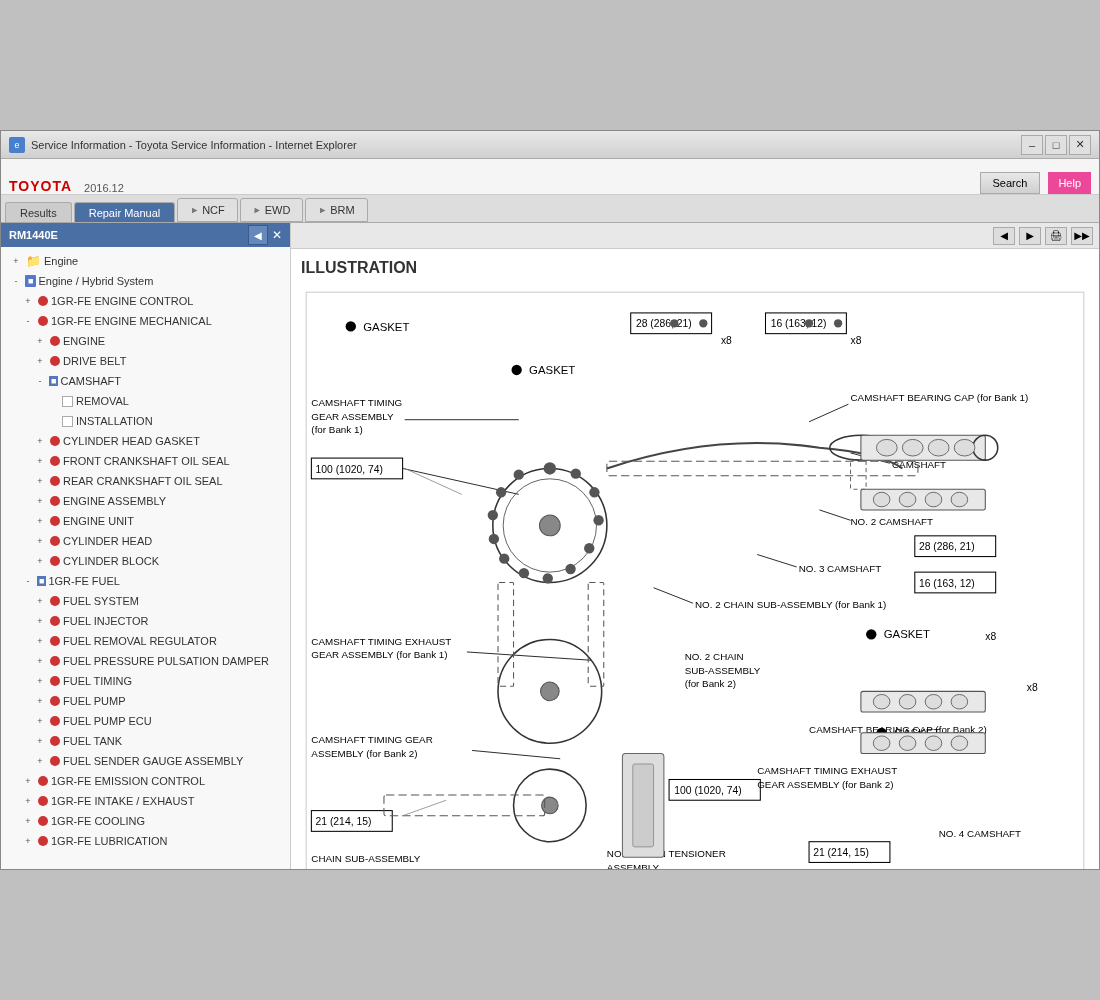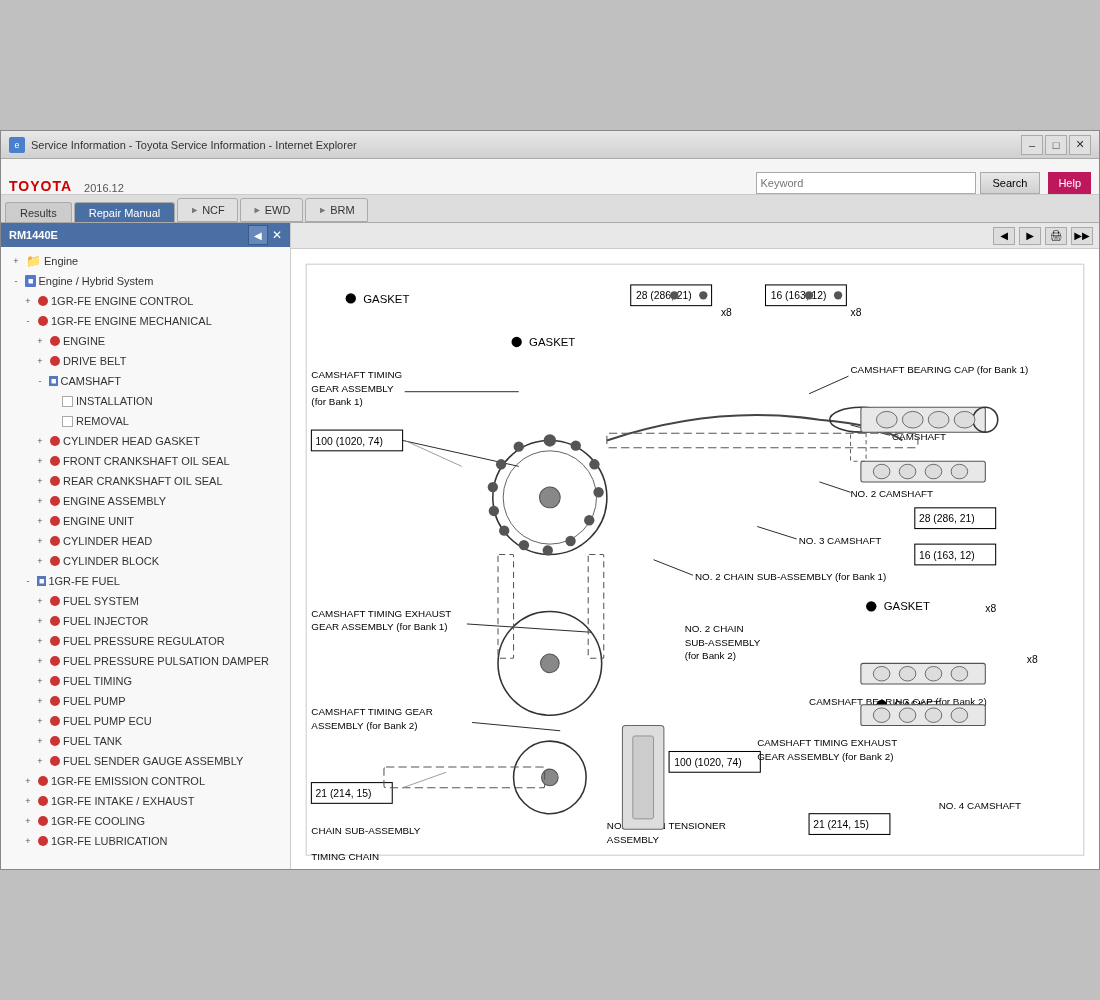--- a/index.html
+++ b/index.html
@@ -14,21 +14,21 @@
     .title-bar-controls { display: flex; gap: 2px; }
     .title-btn { width: 22px; height: 20px; border: 1px solid #aaa; background: #e0e0e0; cursor: pointer; display: flex; align-items: center; justify-content: center; font-size: 11px; color: #333; }
     
     
     .toolbar { background: #f5f5f5; height: 36px; display: flex; align-items: flex-end; padding: 0 8px; gap: 8px; border-bottom: 1px solid #ccc; }
     .toyota-logo { font-weight: bold; font-size: 14px; color: #cc0000; letter-spacing: 1px; }
     .version-text { font-size: 11px; color: #555; margin-left: 4px; }
     .search-box { display: flex; align-items: center; margin-left: auto; gap: 4px; }
     .search-input { width: 220px; height: 22px; border: 1px solid #aaa; padding: 0 4px; font-size: 11px; background: white; }
     .search-btn { height: 22px; padding: 0 12px; background: linear-gradient(to bottom, #e8e8e8, #d0d0d0); border: 1px solid #aaa; font-size: 11px; cursor: pointer; }
-    .help-btn { height: 22px; padding: 0 10px; background: #be185d; color: white; border: none; font-size: 11px; cursor: pointer; }
+    .help-btn { height: 22px; padding: 0 10px; background: #ec4899; color: white; border: none; font-size: 11px; cursor: pointer; }
     
     
     .tabs-row { height: 28px; display: flex; align-items: flex-end; padding: 0 4px; background: #ddd; border-bottom: 1px solid #aaa; }
     .tab { height: 20px; padding: 0 14px; border: 1px solid #aaa; border-bottom: none; font-size: 11px; cursor: pointer; display: flex; align-items: center; background: #ccc; color: #333; margin-right: 2px; border-radius: 3px 3px 0 0; }
     .tab.active { background: #4a6fa5; color: white; }
     .tab-secondary { height: 24px; padding: 0 12px; border: 1px solid #aaa; font-size: 11px; cursor: pointer; display: flex; align-items: center; background: #e0e0e0; color: #333; margin-right: 2px; border-radius: 3px 3px 0 0; }
     .tab-arrow { font-size: 9px; margin-right: 3px; color: #777; }
     
     
     .main-content { display: flex; height: calc(100% - 92px); }
@@ -83,21 +83,20 @@
       <button class="title-btn">–</button>
       <button class="title-btn">□</button>
       <button class="title-btn">✕</button>
     </div>
   </div>
 
   <div class="toolbar">
     <span class="toyota-logo">TOYOTA</span>
     <span class="version-text">2016.12</span>
     <div class="search-box">
-      <input class="search-input" type="text" placeholder="Keyword" style="">
       <button class="search-btn">Search</button>
     </div>
     <button class="help-btn">Help</button>
   </div>
 
   <div class="tabs-row">
     <div class="tab">
       <span>Results</span>
     </div>
     <div class="tab active">
@@ -184,29 +183,29 @@
             <span style="background:#5577bb;color:white;font-size:9px;padding:0 2px;margin:0 2px;">■</span>
             <span class="tree-label">CAMSHAFT</span>
           </div>
         </div>
 
 
         <div class="tree-item">
           <div class="tree-row indent4">
             <span class="expand-btn"> </span>
             <span style="background:white;border:1px solid #aaa;width:11px;height:11px;display:inline-block;margin:0 3px;"></span>
-            <span class="tree-label">INSTALLATION</span>
+            <span class="tree-label">REMOVAL</span>
           </div>
         </div>
 
         <div class="tree-item">
           <div class="tree-row indent4">
             <span class="expand-btn"> </span>
             <span style="background:white;border:1px solid #aaa;width:11px;height:11px;display:inline-block;margin:0 3px;"></span>
-            <span class="tree-label">REMOVAL</span>
+            <span class="tree-label">INSTALLATION</span>
           </div>
         </div>
 
         <div class="tree-item">
           <div class="tree-row indent3">
             <span class="expand-btn">+</span>
             <span style="background:#cc3333;border-radius:50%;width:10px;height:10px;display:inline-block;margin:0 3px;"></span>
             <span class="tree-label">CYLINDER HEAD GASKET</span>
           </div>
         </div>
@@ -280,21 +279,21 @@
             <span class="expand-btn">+</span>
             <span style="background:#cc3333;border-radius:50%;width:10px;height:10px;display:inline-block;margin:0 3px;"></span>
             <span class="tree-label">FUEL INJECTOR</span>
           </div>
         </div>
 
         <div class="tree-item">
           <div class="tree-row indent3">
             <span class="expand-btn">+</span>
             <span style="background:#cc3333;border-radius:50%;width:10px;height:10px;display:inline-block;margin:0 3px;"></span>
-            <span class="tree-label">FUEL PRESSURE REGULATOR</span>
+            <span class="tree-label">FUEL REMOVAL REGULATOR</span>
           </div>
         </div>
 
         <div class="tree-item">
           <div class="tree-row indent3">
             <span class="expand-btn">+</span>
             <span style="background:#cc3333;border-radius:50%;width:10px;height:10px;display:inline-block;margin:0 3px;"></span>
             <span class="tree-label">FUEL PRESSURE PULSATION DAMPER</span>
           </div>
         </div>
@@ -376,20 +375,21 @@
 
     <div class="content-panel">
       <div class="content-toolbar">
         <button class="content-nav-btn">◀</button>
         <button class="content-nav-btn">▶</button>
         <button class="content-nav-btn">🖨</button>
         <button class="content-nav-btn">▶▶</button>
       </div>
 
       <div class="content-scroll">
+        <div class="illus-title">ILLUSTRATION</div>
 
         <div class="diagram-container">
           <svg viewBox="0 0 760 580" xmlns="http://www.w3.org/2000/svg" style="width:100%;background:white;">
 
             <rect x="5" y="5" width="750" height="570" fill="white" stroke="#ccc" stroke-width="1"></rect>
 
             <circle cx="48" cy="38" r="5" fill="black"></circle>
             <text x="60" y="42" font-size="11" fill="black" font-family="Arial">GASKET</text>
 
             <circle cx="208" cy="80" r="5" fill="black"></circle>

